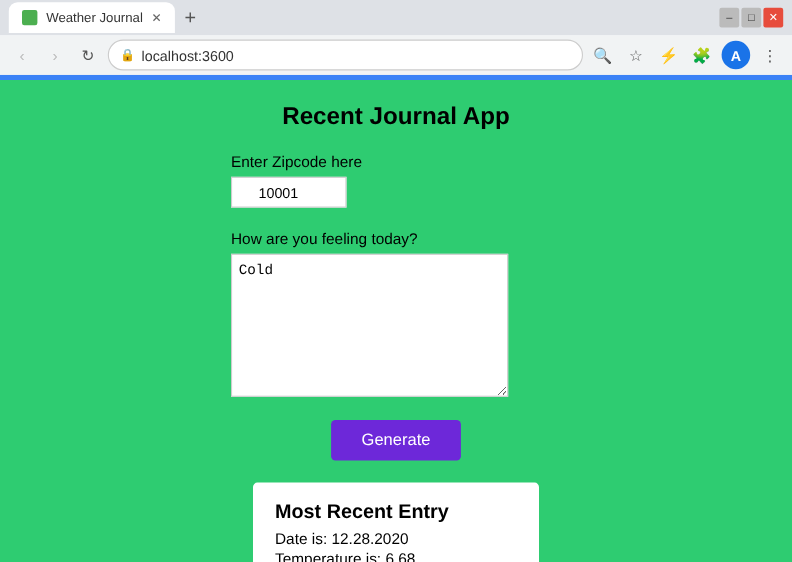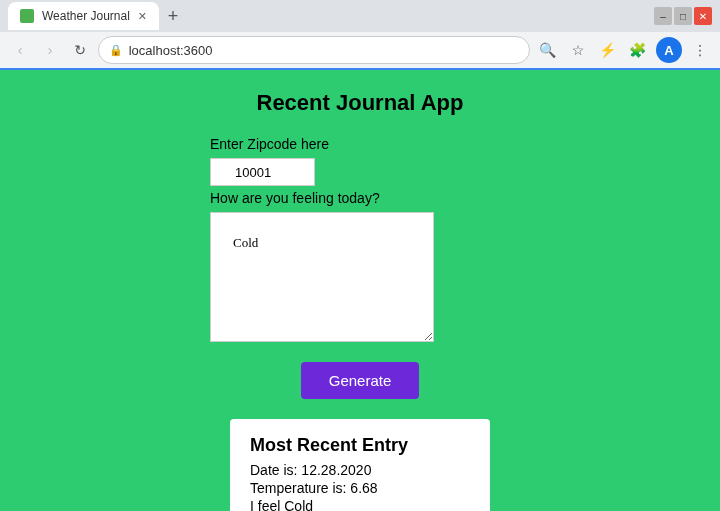--- a/index.html
+++ b/index.html
@@ -2,21 +2,21 @@
 <html><head>
   <meta charset="utf-8">
   <style>
     * { margin: 0; padding: 0; box-sizing: border-box; }
     body { font-family: Arial, sans-serif; background: #fff; width: 720px; height: 511px; overflow: hidden; }
 
     
     .browser-chrome {
       width: 100%;
       background: #f1f3f4;
-      border-bottom: 2px solid #3b82f6;
+      border-bottom: 5px solid #3b82f6;
     }
     .title-bar {
       display: flex;
       align-items: center;
       height: 32px;
       padding: 0 8px;
       background: #dee1e6;
     }
     .tab {
       display: flex;
@@ -166,38 +166,38 @@
     .zipcode-input {
       width: 105px;
       height: 28px;
       border: 1px solid #ccc;
       padding: 4px 24px;
       font-size: 13px;
       background: #fff;
       outline: none;
     }
     .feeling-section {
-      margin-top: 4px;
+      margin-top: 20px;
       width: 300px;
     }
     .feeling-label {
       font-size: 14px;
       color: #000;
       margin-bottom: 6px;
     }
     .feeling-textarea {
-      width: 224px;
+      width: 252px;
       height: 130px;
       border: 1px solid #ccc;
-      padding: 22px;
+      padding: 6px;
       font-size: 13px;
       background: #fff;
       resize: both;
       outline: none;
-      font-family: Liberation Serif, serif;
+      font-family: Liberation Mono, monospace;
     }
     .generate-btn {
       margin-top: 16px;
       background: #6d28d9;
       color: #fff;
       border: none;
       padding: 10px 28px;
       font-size: 15px;
       cursor: pointer;
       border-radius: 4px;

